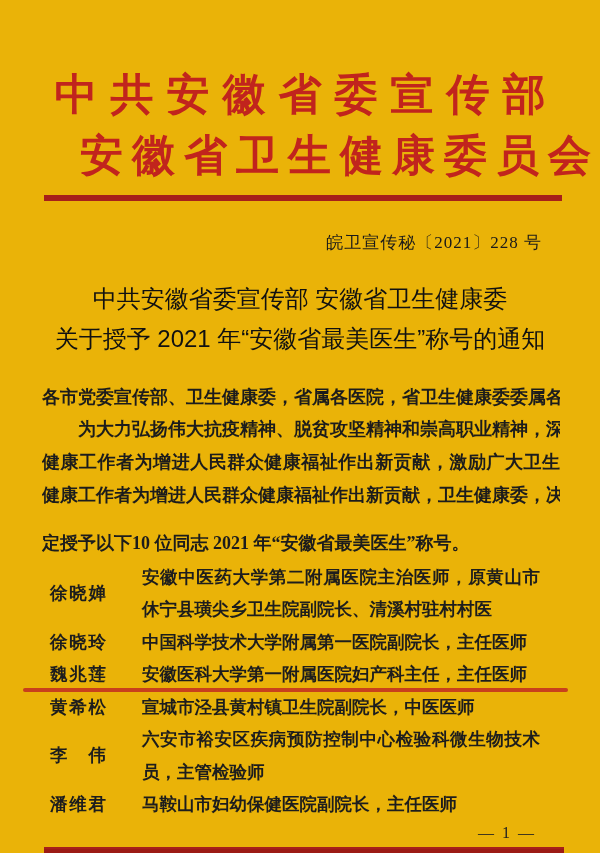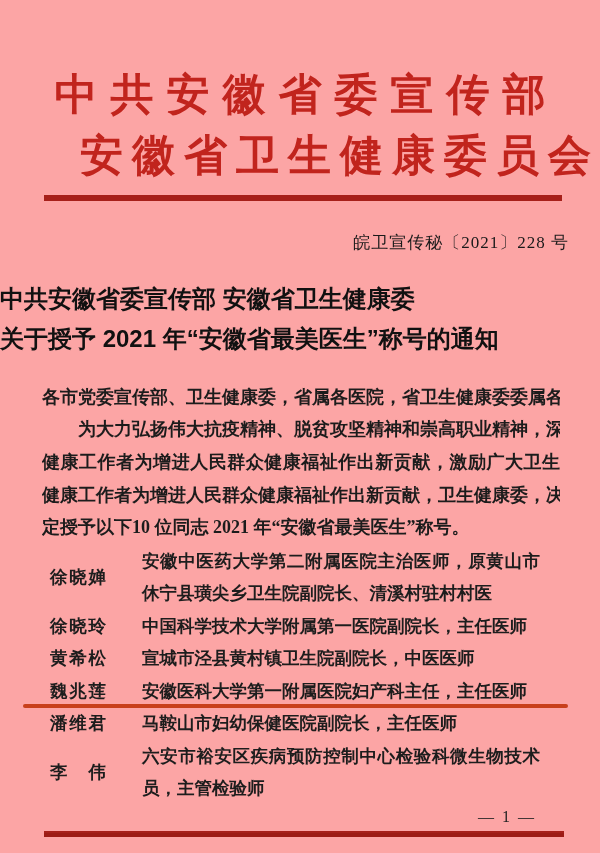--- a/index.html
+++ b/index.html
@@ -5,21 +5,21 @@
   * { margin: 0; padding: 0; box-sizing: border-box; }
   html, body { background: #ffffff; }
   body {
     width: 600px;
     height: 853px;
     position: relative;
     overflow: hidden;
     font-family: "Liberation Serif", "DejaVu Serif", serif;
     color: #1d1d1d;
   }
-  .page { width: 600px; height: 853px; background: #fca5a5; }
+  .page { width: 600px; height: 853px; background: #eab308; }
 
   
   .letterhead { padding-top: 64px; text-align: center; }
   .org-line {
     color: #c1241d;
     font-weight: 700;
     font-size: 43px;
     line-height: 61px;
     white-space: nowrap;
     font-family: "Liberation Serif", "DejaVu Serif", serif;
@@ -30,50 +30,51 @@
   .head-rule {
     margin: 9px 38px 0 44px;
     height: 3px;
     border-top: 4px solid #a6201a;
     border-bottom: 2px solid #a6201a;
   }
 
   
   .doc-number {
     margin-top: 30px;
-    padding-right: 31px;
+    padding-right: 58px;
     text-align: right;
     font-size: 17px;
     line-height: 24px;
     letter-spacing: 1px;
     color: #1a1a1a;
   }
 
   
   .doc-title {
     margin-top: 24px;
-    font-weight: 700;
+    text-align: center;
+    font-weight: 400;
     font-size: 24px;
     line-height: 40px;
     color: #111;
     font-family: "Liberation Sans", "DejaVu Sans", sans-serif;
   }
   .doc-title div { white-space: nowrap; }
 
   
   .body-block {
     margin: 22px 40px 0 42px;
     font-size: 18px;
     line-height: 32.5px;
     font-weight: 600;
     color: #1c1c1c;
   }
   .jline { text-align: justify; text-align-last: justify; white-space: nowrap; overflow: hidden; }
   .jline.indent { text-indent: 2em; font-family: Liberation Mono, monospace; }
-  .jline.last { text-align-last: left; }
+  .jline.last { text-align-last: left; margin-top: 16px; }
 
   
   .awardees { margin: 1px 40px 0 50px; font-size: 17.5px; line-height: 32.5px; font-weight: 600; }
   .awardee-row { display: flex; position: relative; align-items: center; }
   .awardee-name {
     width: 56px;
     flex: 0 0 56px;
     text-align: justify;
     text-align-last: justify;
     white-space: nowrap;
@@ -142,38 +143,38 @@
       <div class="awardee-name">徐晓婵</div>
       <div class="awardee-desc">安徽中医药大学第二附属医院主治医师，原黄山市休宁县璜尖乡卫生院副院长、清溪村驻村村医</div>
     </div>
 
     <div class="awardee-row">
       <div class="awardee-name">徐晓玲</div>
       <div class="awardee-desc">中国科学技术大学附属第一医院副院长，主任医师</div>
     </div>
 
     <div class="awardee-row">
-      <div class="awardee-name">黄希松</div>
-      <div class="awardee-desc">宣城市泾县黄村镇卫生院副院长，中医医师</div>
-    </div>
-
-    <div class="awardee-row">
       <div class="awardee-name">魏兆莲</div>
       <div class="awardee-desc">安徽医科大学第一附属医院妇产科主任，主任医师</div>
       <div class="hl-underline"></div>
     </div>
 
     <div class="awardee-row">
-      <div class="awardee-name">潘维君</div>
-      <div class="awardee-desc">马鞍山市妇幼保健医院副院长，主任医师</div>
+      <div class="awardee-name">黄希松</div>
+      <div class="awardee-desc">宣城市泾县黄村镇卫生院副院长，中医医师</div>
     </div>
 
     <div class="awardee-row">
       <div class="awardee-name">李　伟</div>
       <div class="awardee-desc">六安市裕安区疾病预防控制中心检验科微生物技术员，主管检验师</div>
+    </div>
+
+    <div class="awardee-row">
+      <div class="awardee-name">潘维君</div>
+      <div class="awardee-desc">马鞍山市妇幼保健医院副院长，主任医师</div>
     </div>
 
   </div>
 
   <div class="page-number">— 1 —</div>
 
   <div class="foot-rule"></div>
 
 </div>
 

